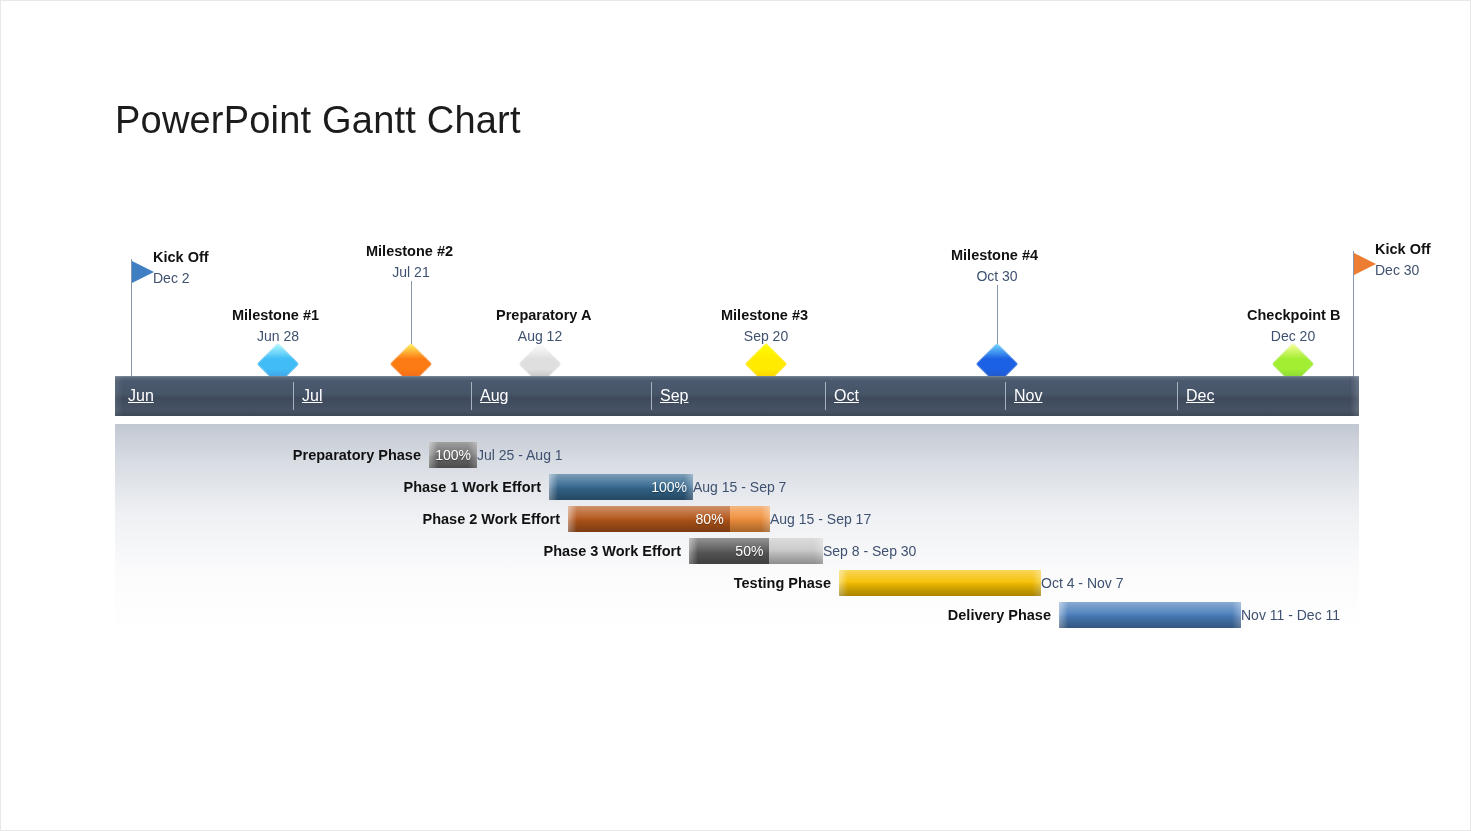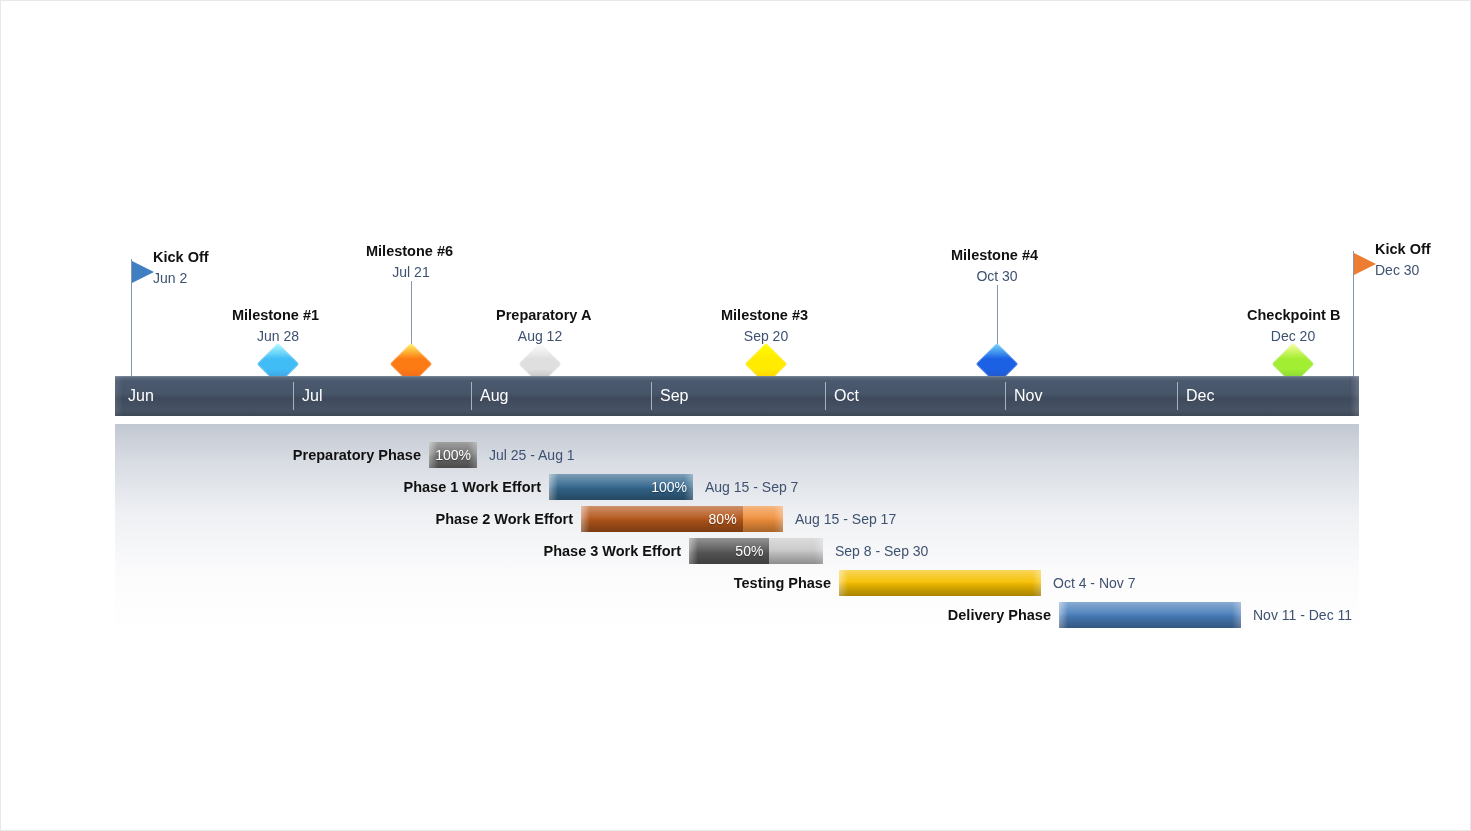--- a/index.html
+++ b/index.html
@@ -72,20 +72,21 @@
   }
   .month {
     position: absolute;
     top: 0;
     height: 52px;
     color: #ffffff;
     font-size: 16px;
     line-height: 40px;
     padding-left: 9px;
     white-space: nowrap;
+    text-decoration: underline;
   }
   .month-sep {
     position: absolute;
     top: 6px;
     width: 1px;
     height: 28px;
     background: #b9c2cf;
     opacity: .85;
   }
 
@@ -190,46 +191,47 @@
     font-size: 14px;
     color: #ffffff;
     white-space: nowrap;
     text-shadow: 0 1px 1px rgba(0,0,0,.35);
   }
   .t-dates {
     position: absolute;
     top: 0;
     height: 26px;
     line-height: 26px;
-    padding-left: 12px;
+    padding-left: 0;
     font-size: 14px;
     color: #3f5170;
     white-space: nowrap;
   }
 </style>
 </head>
 <body>
 
 <div class="slide">
 
+  <div class="title">PowerPoint Gantt Chart</div>
 
   <div class="panel"></div>
 
   <div id="markers">
       <div class="m-stem" style="left: 130px; top: 258px; height: 117px;"></div>
       <div class="flag" style="left: 131px; top: 260px; border-color: transparent transparent transparent rgb(63, 127, 193);"></div>
       <div class="m-label" style="left: 152px; top: 248px;">Kick Off</div>
-      <div class="m-date" style="top: 269px; left: 152px;">Jun 2</div>
+      <div class="m-date" style="top: 269px; left: 152px;">Dec 2</div>
       <div class="m-stem" style="left: 277px; top: 345px; height: 30px;"></div>
       <div class="diamond" style="left: 262px; top: 348px; background: linear-gradient(135deg, rgb(255, 255, 255) 0%, rgb(91, 163, 221) 38%, rgb(91, 163, 221) 62%, rgba(0, 0, 0, 0.25) 100%), rgb(91, 163, 221); background-blend-mode: overlay, normal; box-shadow: rgba(255, 255, 255, 0.25) 0px 0px 0px 1px inset;"></div>
       <div class="m-label" style="left: 231px; top: 306px;">Milestone #1</div>
       <div class="m-date" style="top: 327px; left: 217px; width: 120px; text-align: center;">Jun 28</div>
       <div class="m-stem" style="left: 410px; top: 280px; height: 95px;"></div>
       <div class="diamond" style="left: 395px; top: 348px; background: linear-gradient(135deg, rgb(255, 255, 255) 0%, rgb(237, 125, 49) 38%, rgb(237, 125, 49) 62%, rgba(0, 0, 0, 0.25) 100%), rgb(237, 125, 49); background-blend-mode: overlay, normal; box-shadow: rgba(255, 255, 255, 0.25) 0px 0px 0px 1px inset;"></div>
-      <div class="m-label" style="left: 365px; top: 242px;">Milestone #6</div>
+      <div class="m-label" style="left: 365px; top: 242px;">Milestone #2</div>
       <div class="m-date" style="top: 263px; left: 350px; width: 120px; text-align: center;">Jul 21</div>
       <div class="m-stem" style="left: 539px; top: 345px; height: 30px;"></div>
       <div class="diamond" style="left: 524px; top: 348px; background: linear-gradient(135deg, rgb(255, 255, 255) 0%, rgb(191, 191, 191) 38%, rgb(191, 191, 191) 62%, rgba(0, 0, 0, 0.25) 100%), rgb(191, 191, 191); background-blend-mode: overlay, normal; box-shadow: rgba(255, 255, 255, 0.25) 0px 0px 0px 1px inset;"></div>
       <div class="m-label" style="left: 495px; top: 306px;">Preparatory A</div>
       <div class="m-date" style="top: 327px; left: 479px; width: 120px; text-align: center;">Aug 12</div>
       <div class="m-stem" style="left: 765px; top: 345px; height: 30px;"></div>
       <div class="diamond" style="left: 750px; top: 348px; background: linear-gradient(135deg, rgb(255, 255, 255) 0%, rgb(255, 204, 0) 38%, rgb(255, 204, 0) 62%, rgba(0, 0, 0, 0.25) 100%), rgb(255, 204, 0); background-blend-mode: overlay, normal; box-shadow: rgba(255, 255, 255, 0.25) 0px 0px 0px 1px inset;"></div>
       <div class="m-label" style="left: 720px; top: 306px;">Milestone #3</div>
       <div class="m-date" style="top: 327px; left: 705px; width: 120px; text-align: center;">Sep 20</div>
       <div class="m-stem" style="left: 996px; top: 284px; height: 91px;"></div>
@@ -285,21 +287,21 @@
         <div class="t-bar" style="width: 144px;">
           <div class="t-rest" style="left: 0px; width: 100%; background: linear-gradient(rgb(123, 167, 201) 0%, rgb(123, 167, 201) 55%, rgba(0, 0, 0, 0.1) 100%), rgb(123, 167, 201);"></div>
           <div class="t-fill" style="width: 100%; background: linear-gradient(rgb(53, 104, 143) 0%, rgb(53, 104, 143) 50%, rgba(0, 0, 0, 0.12) 100%), rgb(53, 104, 143);"></div>
           <div class="t-chev"></div>
           <div class="t-chev-r"></div>
           <div class="t-bevel"></div>
         </div>
         <div class="t-pct" style="left: 0px; width: 138px; text-align: right;">100%</div>
         <div class="t-dates" style="left: 144px;">Aug 15 - Sep 7</div>
       </div>
-      <div class="task" style="left: 580px; top: 505px; width: 202px;">
+      <div class="task" style="left: 567px; top: 505px; width: 202px;">
         <div class="t-name">Phase 2 Work Effort</div>
         <div class="t-bar" style="width: 202px;">
           <div class="t-rest" style="left: 0px; width: 100%; background: linear-gradient(rgb(240, 144, 60) 0%, rgb(240, 144, 60) 55%, rgba(0, 0, 0, 0.1) 100%), rgb(240, 144, 60);"></div>
           <div class="t-fill" style="width: 80%; background: linear-gradient(rgb(180, 86, 26) 0%, rgb(180, 86, 26) 50%, rgba(0, 0, 0, 0.12) 100%), rgb(180, 86, 26);"></div>
           <div class="t-chev"></div>
           <div class="t-chev-r"></div>
           <div class="t-bevel"></div>
         </div>
         <div class="t-pct" style="left: 0px; width: 155.6px; text-align: right;">80%</div>
         <div class="t-dates" style="left: 202px;">Aug 15 - Sep 17</div>

